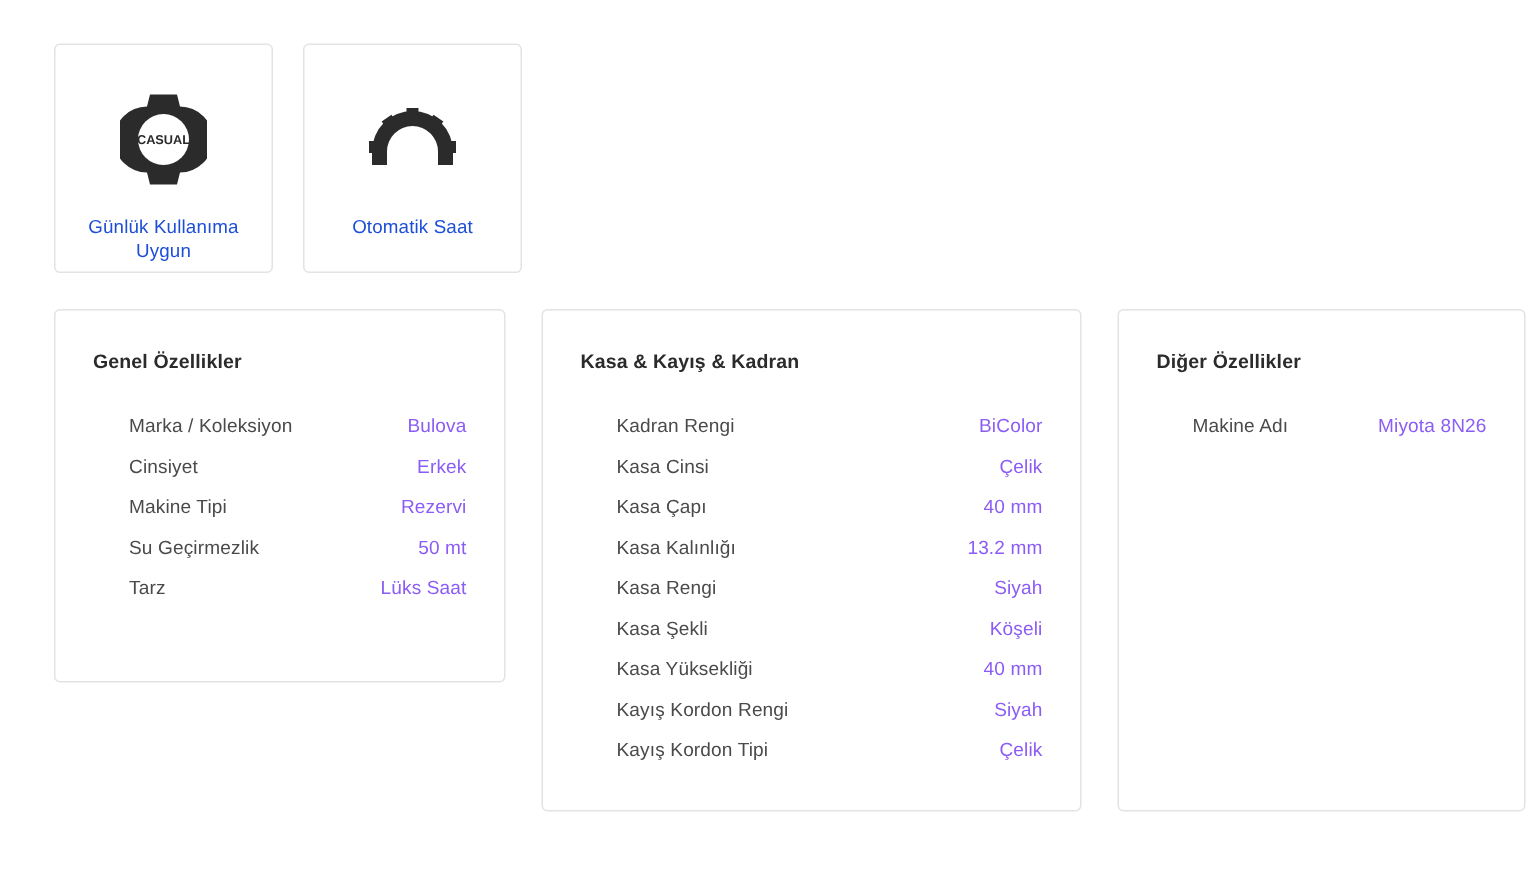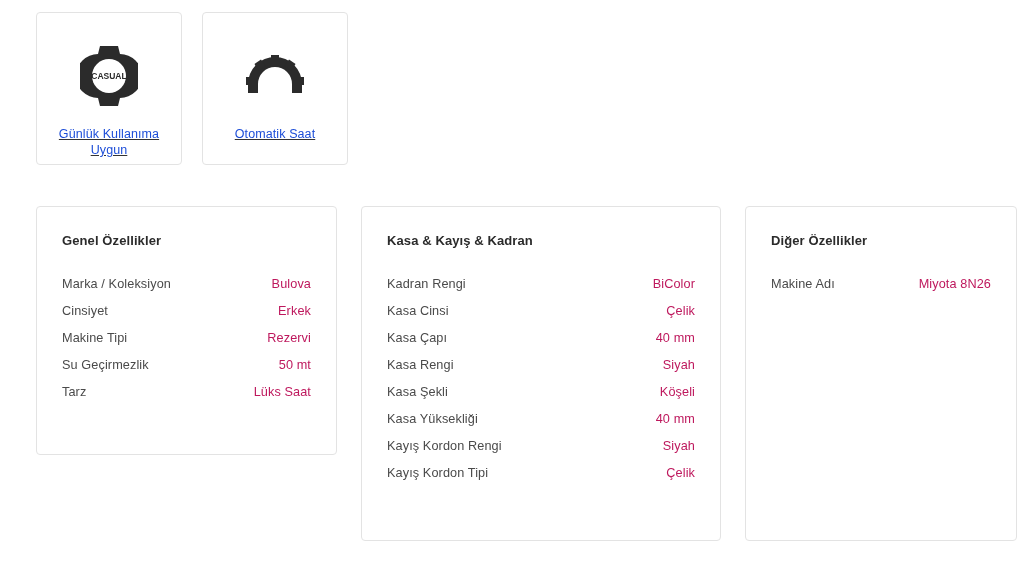--- a/index.html
+++ b/index.html
@@ -19,24 +19,23 @@
     position: relative;
     width: 1019px;
     height: 587px;
     box-sizing: border-box;
   }
 
   
   .badge-row {
     position: absolute;
     left: 36px;
-    top: 12px;
+    top: 29px;
     display: flex;
     gap: 20px;
-    text-decoration: underline;
   }
   .badge-card {
     width: 146px;
     height: 153px;
     border: 1px solid #e3e3e3;
     border-radius: 4px;
     background: #fff;
     display: flex;
     flex-direction: column;
     align-items: center;
@@ -88,22 +87,22 @@
   }
   .spec-row {
     display: flex;
     justify-content: space-between;
     align-items: baseline;
     font-size: 12.7px;
     color: #4a4a4a;
     padding: 6.5px 0;
     letter-spacing: .1px;
   }
-  .spec-key { text-align: center; }
-  .spec-val { text-align: right; color: #be185d; }
+  .spec-key { text-align: center; margin-left: 24px; }
+  .spec-val { text-align: right; color: #8b5cf6; }
 </style>
 </head>
 <body>
 
 <div class="page">
 
   <div class="badge-row">
 
     <div class="badge-card">
       <div class="badge-icon">
@@ -170,20 +169,24 @@
       </div>
       <div class="spec-row">
         <span class="spec-key">Kasa Cinsi</span>
         <span class="spec-val">Çelik</span>
       </div>
       <div class="spec-row">
         <span class="spec-key">Kasa Çapı</span>
         <span class="spec-val">40 mm</span>
       </div>
       <div class="spec-row">
+        <span class="spec-key">Kasa Kalınlığı</span>
+        <span class="spec-val">13.2 mm</span>
+      </div>
+      <div class="spec-row">
         <span class="spec-key">Kasa Rengi</span>
         <span class="spec-val">Siyah</span>
       </div>
       <div class="spec-row">
         <span class="spec-key">Kasa Şekli</span>
         <span class="spec-val">Köşeli</span>
       </div>
       <div class="spec-row">
         <span class="spec-key">Kasa Yüksekliği</span>
         <span class="spec-val">40 mm</span>

